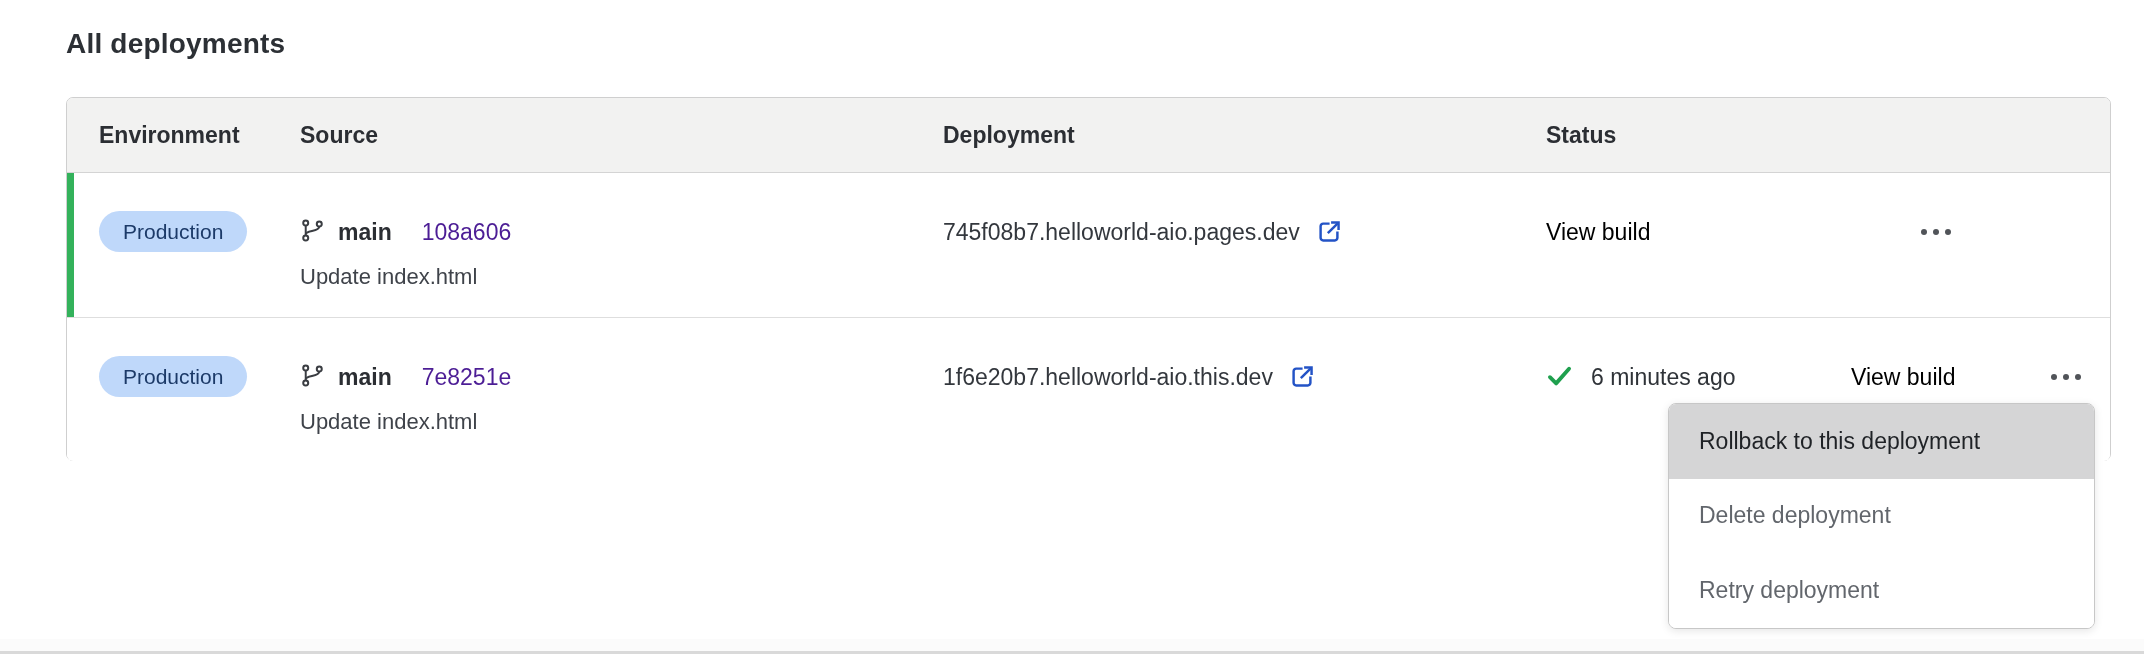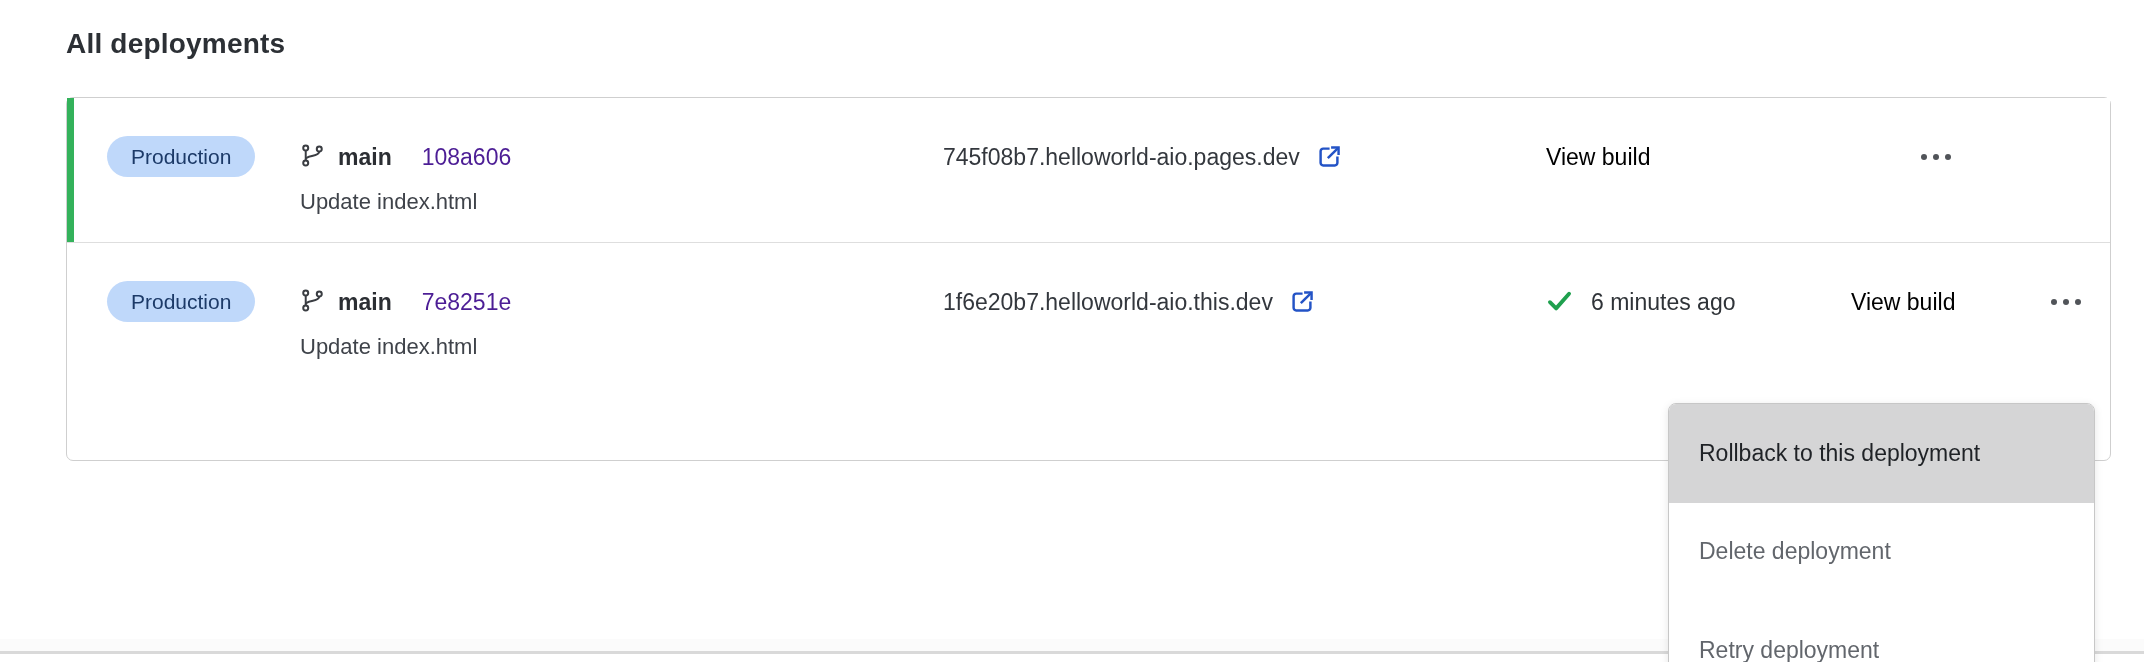--- a/index.html
+++ b/index.html
@@ -31,21 +31,21 @@
     font-size:23px;font-weight:600;color:#2b2e33;white-space:nowrap;
   }
   .th-env{padding-left:32px;}
   .row{height:144px;position:relative;background:#fff;}
   .row + .row{border-top:1.5px solid #dedede;}
   .row:last-child{border-radius:0 0 6px 6px;}
   .active-bar{
     position:absolute;left:0;top:0;bottom:0;width:7px;background:#33b25b;
   }
   .cell{box-sizing:border-box;}
-  .cell-env{padding-left:32px;padding-top:38px;margin-left:8px;}
+  .cell-env{padding-left:32px;padding-top:38px;}
   .badge{
     display:inline-flex;align-items:center;height:41px;padding:0 24px;
     background:#bfd8fa;color:#1c3a68;border-radius:999px;
     font-size:21px;font-weight:400;white-space:nowrap;
   }
   .src-line{display:flex;align-items:center;height:42px;margin-top:38px;}
   .branch-icon{flex:0 0 auto;margin-right:13px;}
   .branch-name{font-size:23px;font-weight:700;color:#2b2e33;margin-right:30px;}
   .commit-link{font-size:23px;color:#4c1d95;text-decoration:none;cursor:pointer;}
   .commit-msg{margin-top:10px;font-size:22px;color:#3f434a;line-height:28px;}
@@ -63,21 +63,21 @@
     display:inline-flex;align-items:center;
   }
   
   .context-menu{
     position:absolute;left:1668px;top:403px;width:427px;
     background:#fff;border:1.5px solid #c7c7c7;border-radius:8px;
     overflow:hidden;z-index:10;box-shadow:0 2px 8px rgba(0,0,0,.10);
     box-sizing:border-box;
   }
   .menu-item{
-    height:74.5px;display:flex;align-items:center;padding:12px 30px;
+    height:74.5px;display:flex;align-items:center;padding:0 30px;
     font-size:23px;color:#62666c;cursor:pointer;white-space:nowrap;
     background:#fff;
   }
   .menu-item.highlighted{background:#d5d5d6;color:#1f2226;}
   
   .bottom-band{
     position:absolute;left:0;right:0;top:639px;height:13px;background:#fbfbfb;
   }
   .bottom-divider{
     position:absolute;left:0;right:0;top:651px;height:2.5px;background:#d9d9d9;
@@ -85,20 +85,28 @@
 </style>
 </head>
 <body>
 
 <div>
 
   <h1 class="page-title">All deployments</h1>
 
   <div class="table">
 
+    <div class="thead">
+      <div class="th th-env">Environment</div>
+      <div class="th">Source</div>
+      <div class="th">Deployment</div>
+      <div class="th">Status</div>
+      <div class="th"></div>
+      <div class="th"></div>
+    </div>
 
     <div class="row">
       <span class="active-bar"></span>
       <div class="cell cell-env">
         <span class="badge">Production</span>
       </div>
       <div class="cell">
         <div class="src-line">
           <span class="branch-icon">
             <svg width="25" height="25" viewBox="0 0 24 24" fill="none" stroke="#3a3d42" stroke-width="1.9">

